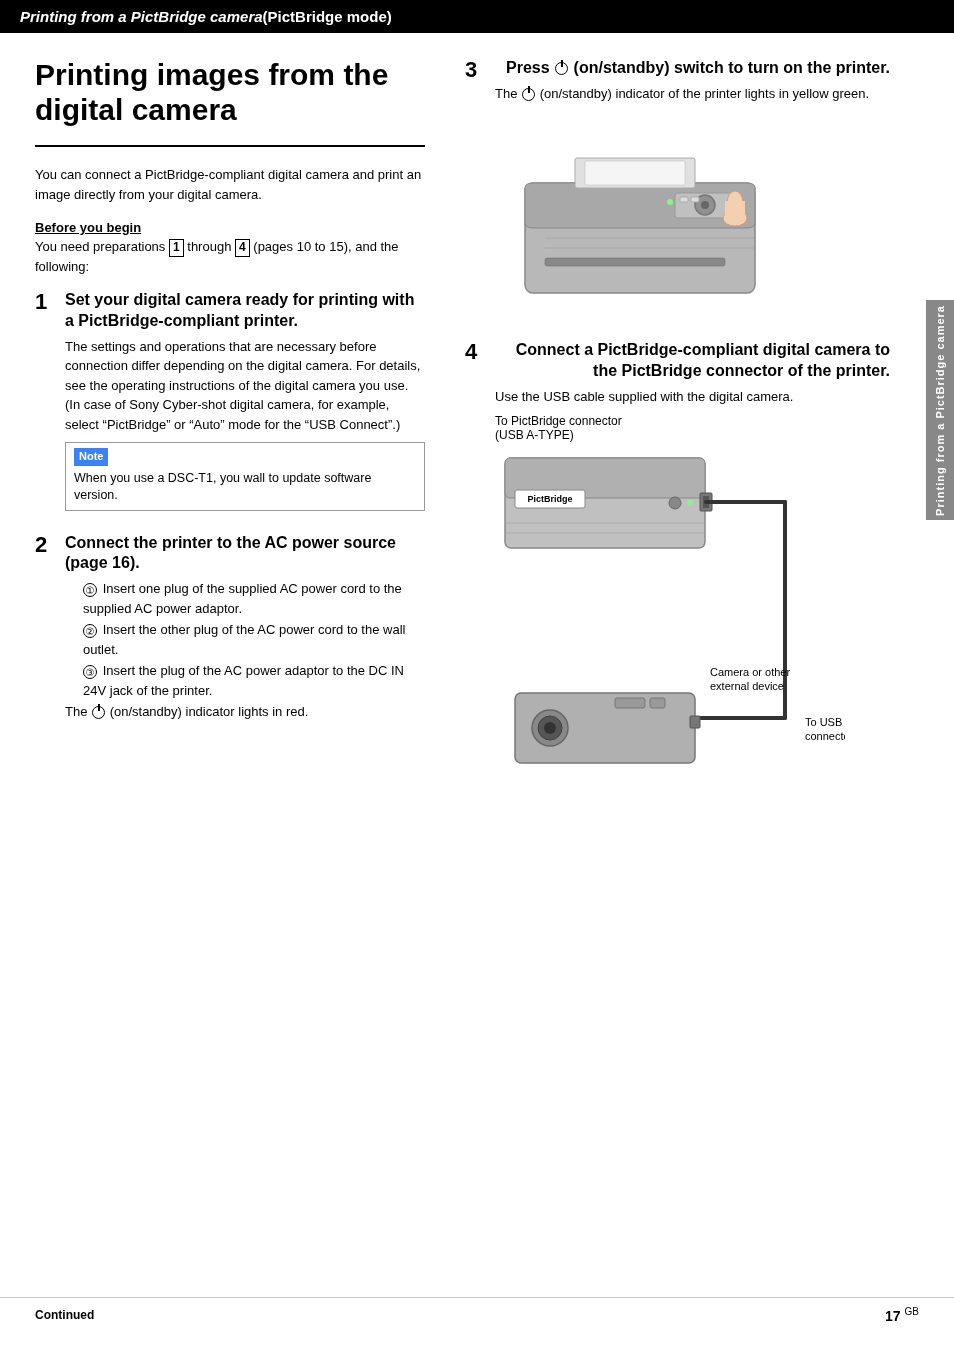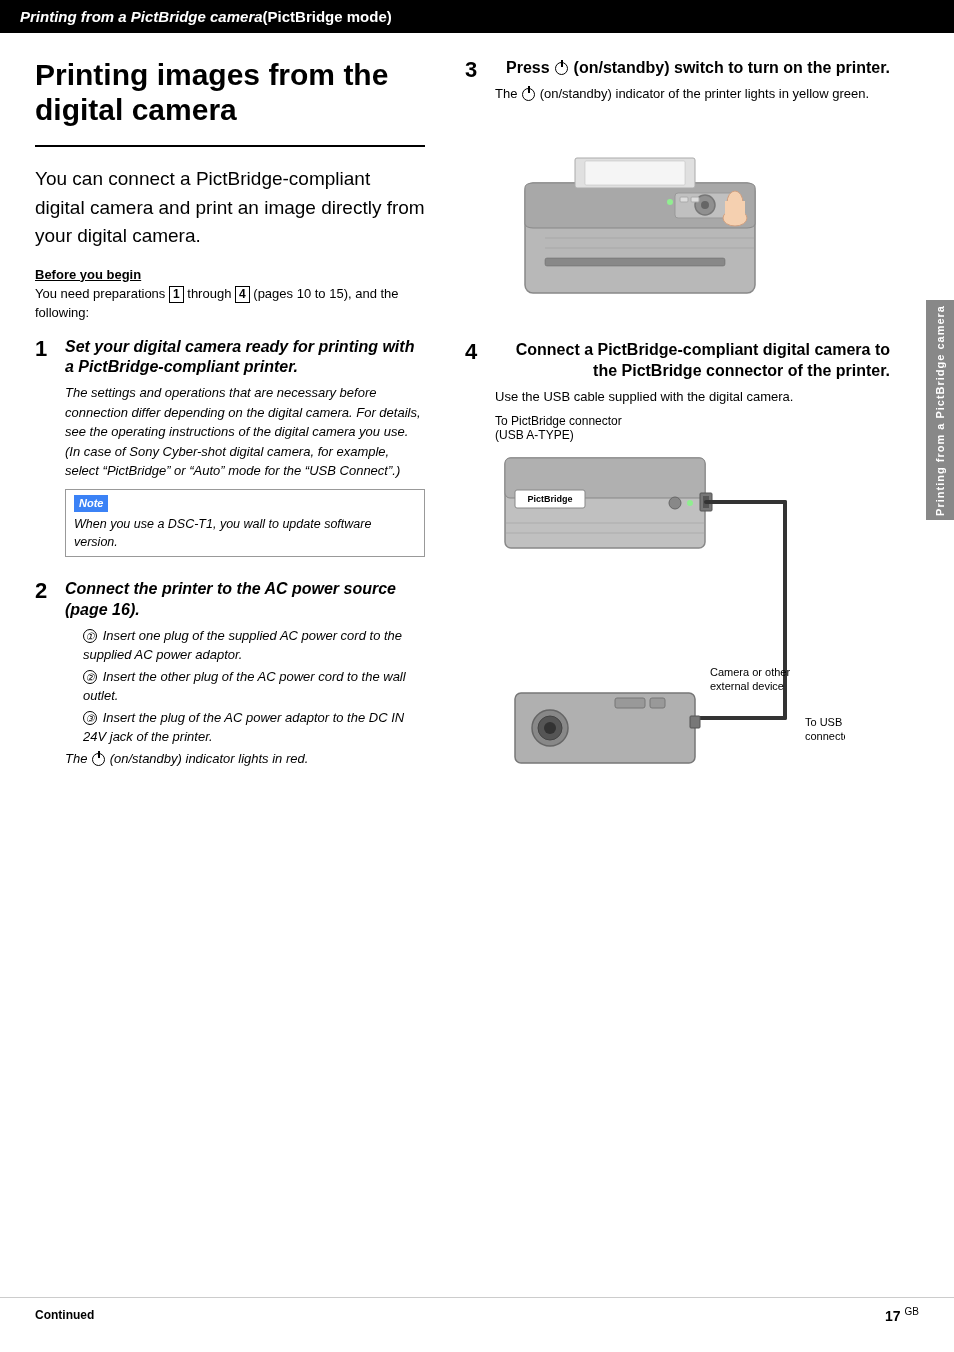--- a/index.html
+++ b/index.html
@@ -48,21 +48,21 @@
       font-size: 30px;
       font-weight: bold;
       line-height: 1.15;
       margin-bottom: 18px;
       border-bottom: 2px solid #000;
       padding-bottom: 18px;
     }
 
     
     .intro-text {
-      font-size: 19px;
+      font-size: 13px;
       line-height: 1.5;
       margin-bottom: 16px;
     }
 
     
     .section-heading {
       font-size: 13px;
       font-weight: bold;
       margin-bottom: 2px;
       text-decoration: underline;
@@ -82,21 +82,20 @@
       align-items: flex-start;
     }
     .step-number {
       font-size: 22px;
       font-weight: bold;
       min-width: 30px;
       line-height: 1.1;
     }
     .step-content {
       flex: 1;
-      font-style: italic;
     }
     .step-title {
       font-size: 16px;
       font-weight: bold;
       line-height: 1.3;
       margin-bottom: 5px;
     }
     .step-body {
       font-size: 13px;
       line-height: 1.5;

